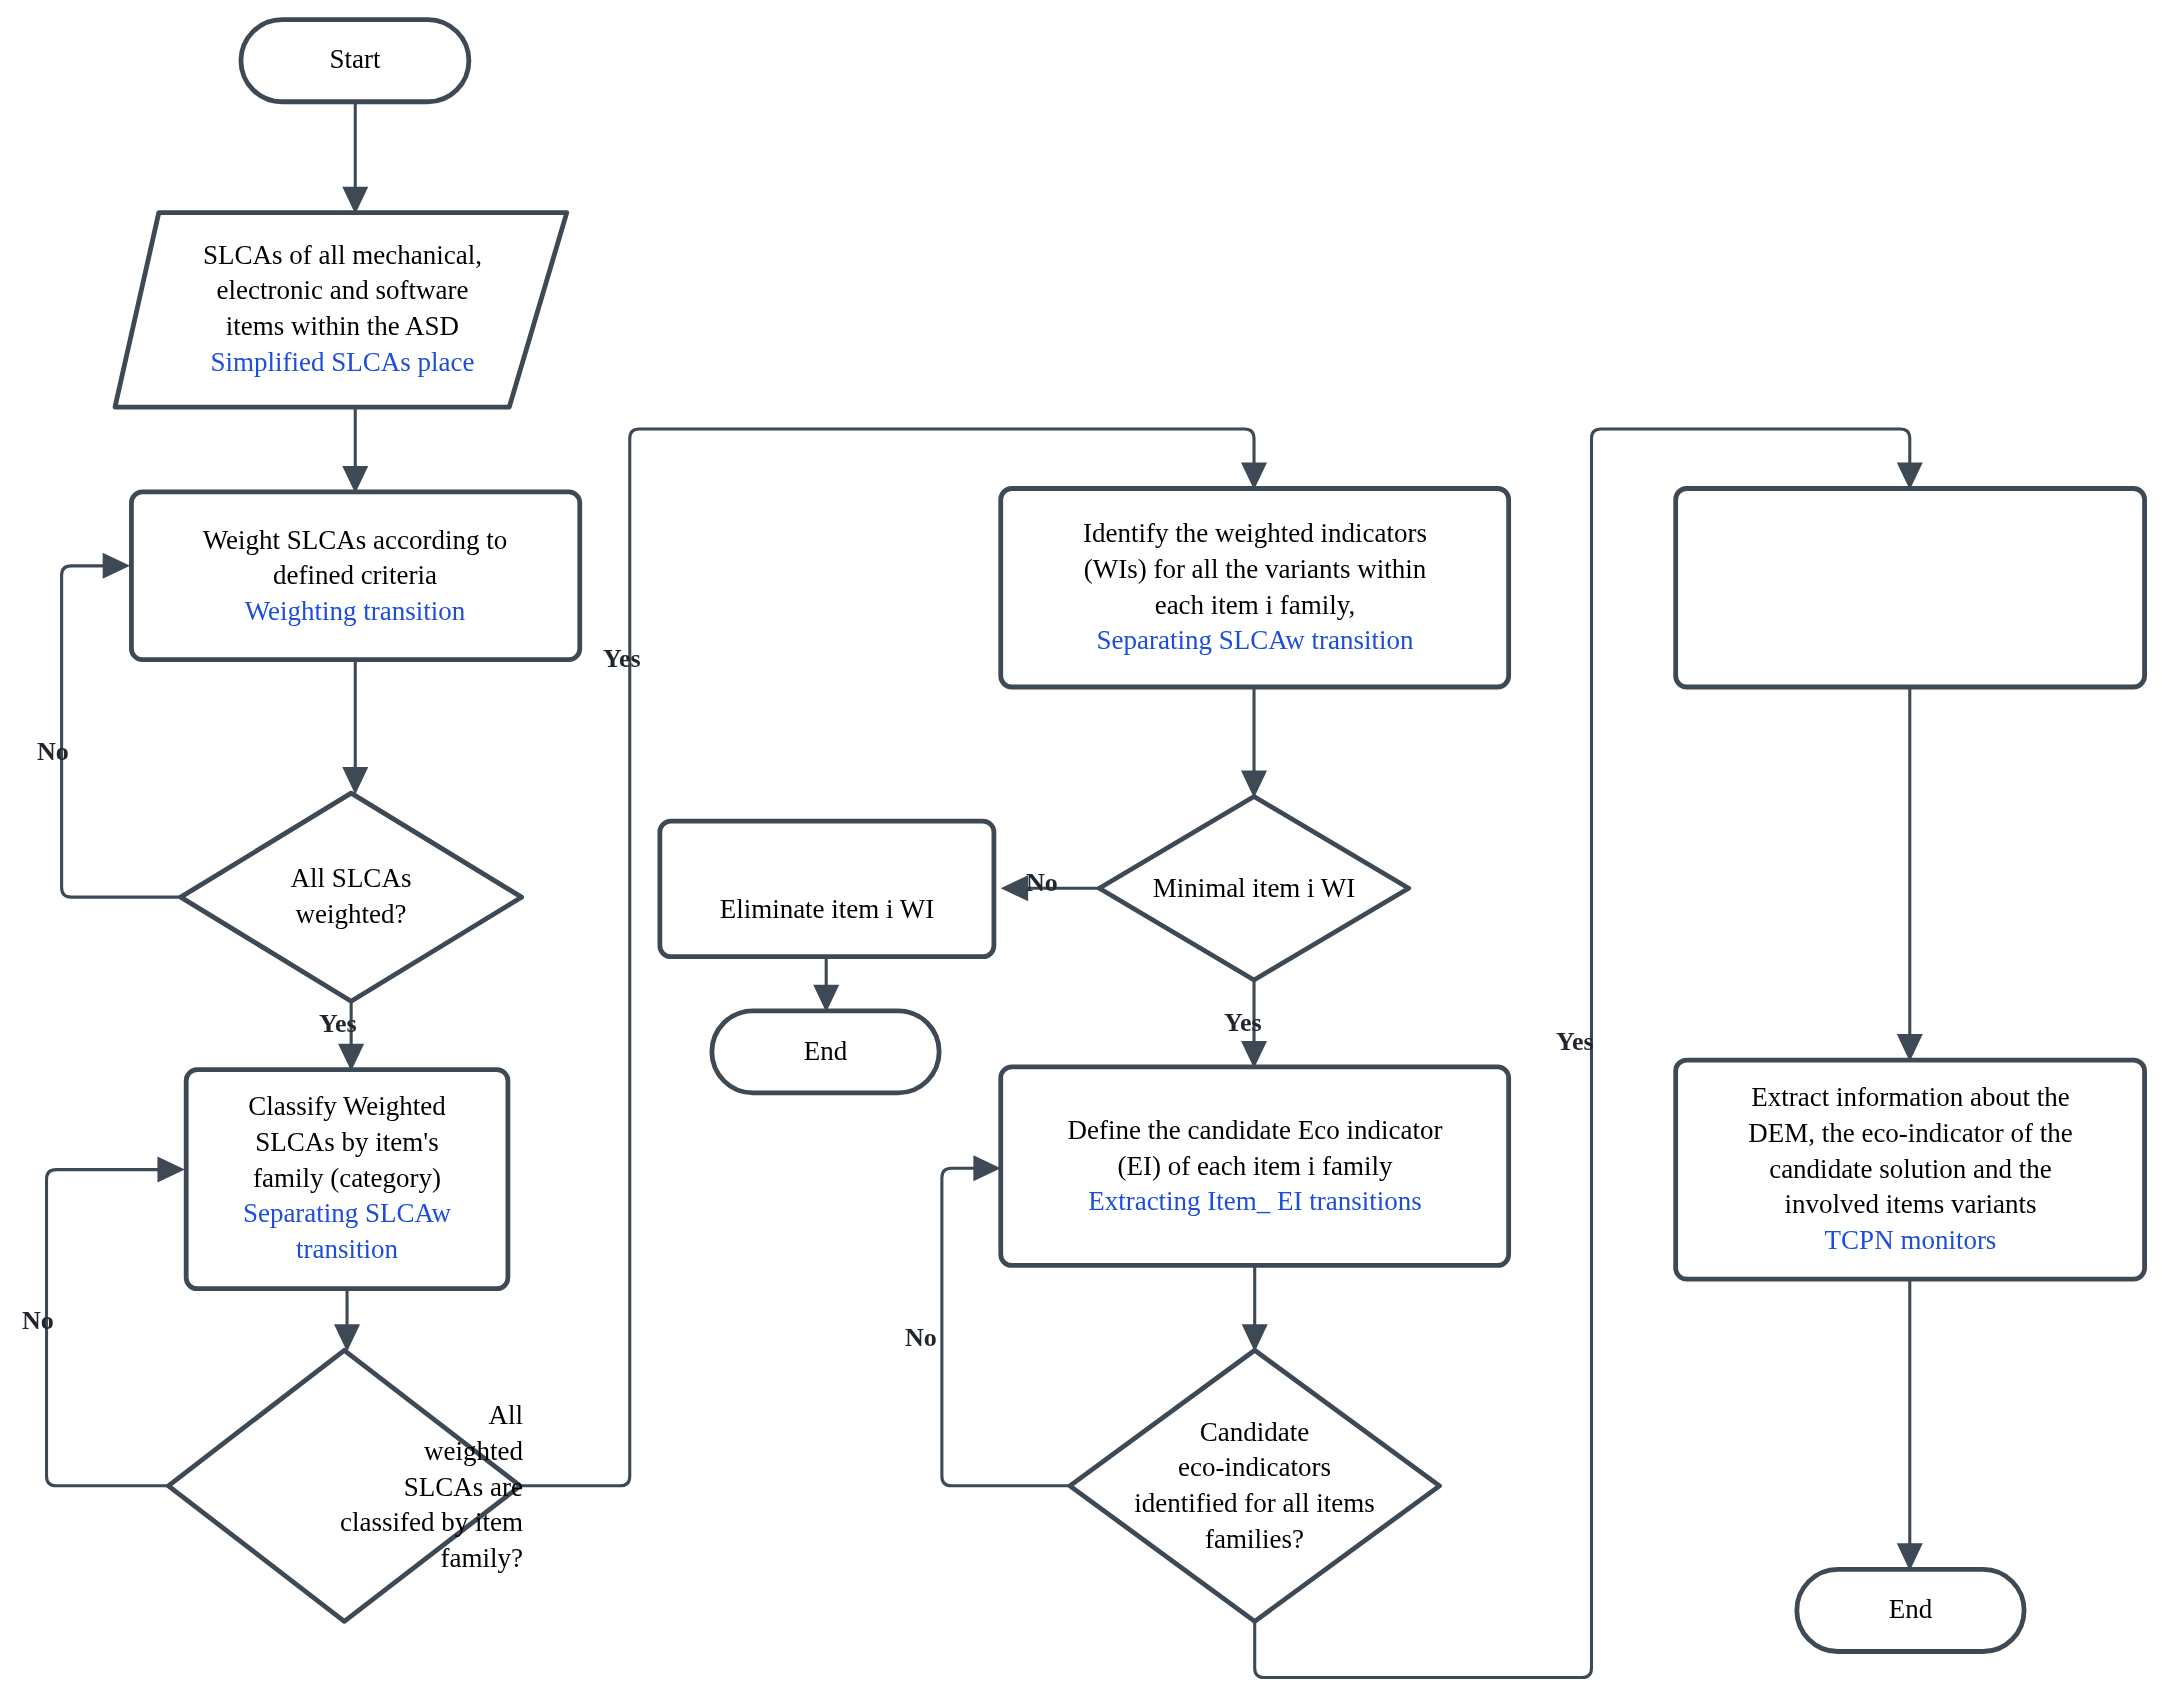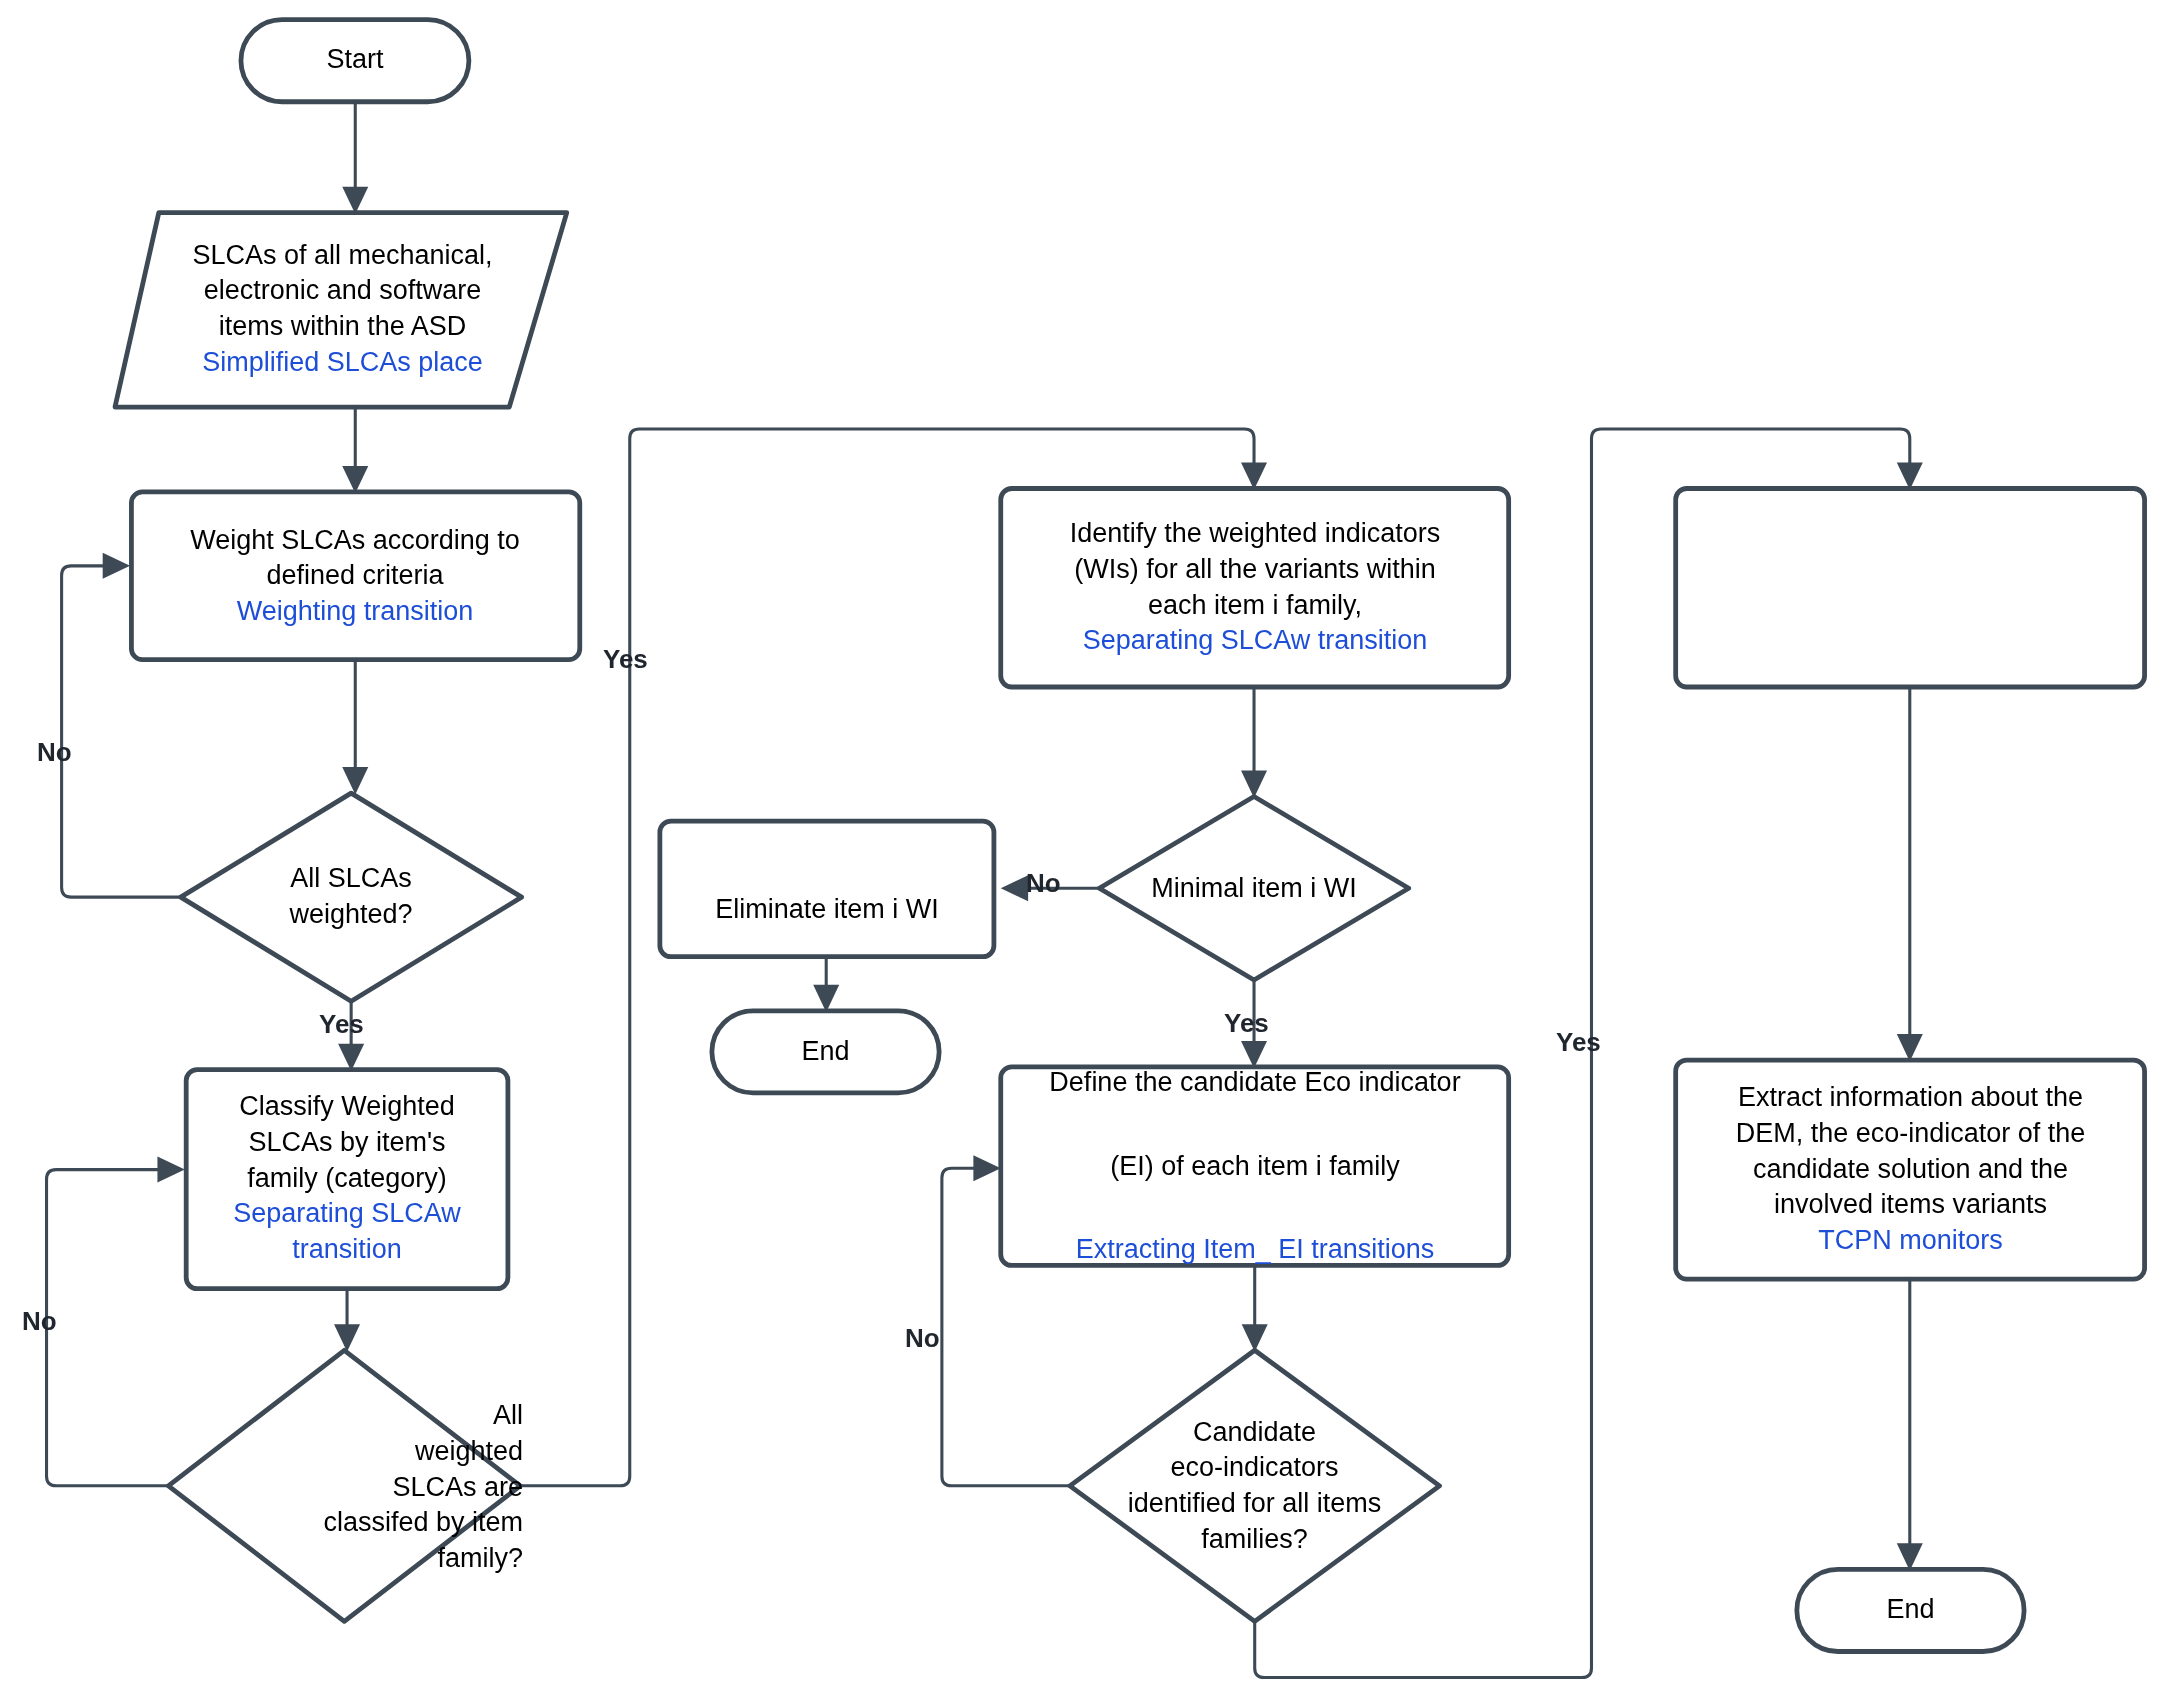--- a/index.html
+++ b/index.html
@@ -5,21 +5,21 @@
   html, body {
     margin: 0;
     padding: 0;
     background: #ffffff;
   }
   #canvas-wrap {
     position: relative;
     width: 2161px;
     height: 1706px;
     background: #ffffff;
-    font-family: Liberation Sans, sans-serif;
+    font-family: Liberation Serif, serif;
   }
   svg#flow {
     position: absolute;
     top: 0; left: 0;
     width: 2161px;
     height: 1706px;
     display: block;
   }
   .shape-stroke {
     fill: #ffffff;
@@ -201,21 +201,21 @@
   </div>
 
   <div class="node-text" style="left:660px; top:842px; width:334px; height:136px;">
     <span class="ln">Eliminate item i WI</span>
   </div>
 
   <div class="node-text" style="left:712px; top:1011px; width:227px; height:82px;">
     <span class="ln">End</span>
   </div>
 
-  <div class="node-text" style="left:1001px; top:1067px; width:508px; height:199px;gap:48px;">
+  <div class="node-text" style="left:1001px; top:1067px; width:508px; height:199px;">
     <span class="ln">Define the  candidate Eco indicator</span>
     <span class="ln">(EI) of each item i  family</span>
     <span class="ln blue">Extracting Item_ EI transitions</span>
   </div>
 
   <div class="node-text" style="left:1080px; top:1390px; width:349px; height:192px;">
     <span class="ln">Candidate</span>
     <span class="ln">eco-indicators</span>
     <span class="ln">identified  for all items</span>
     <span class="ln">families?</span>

